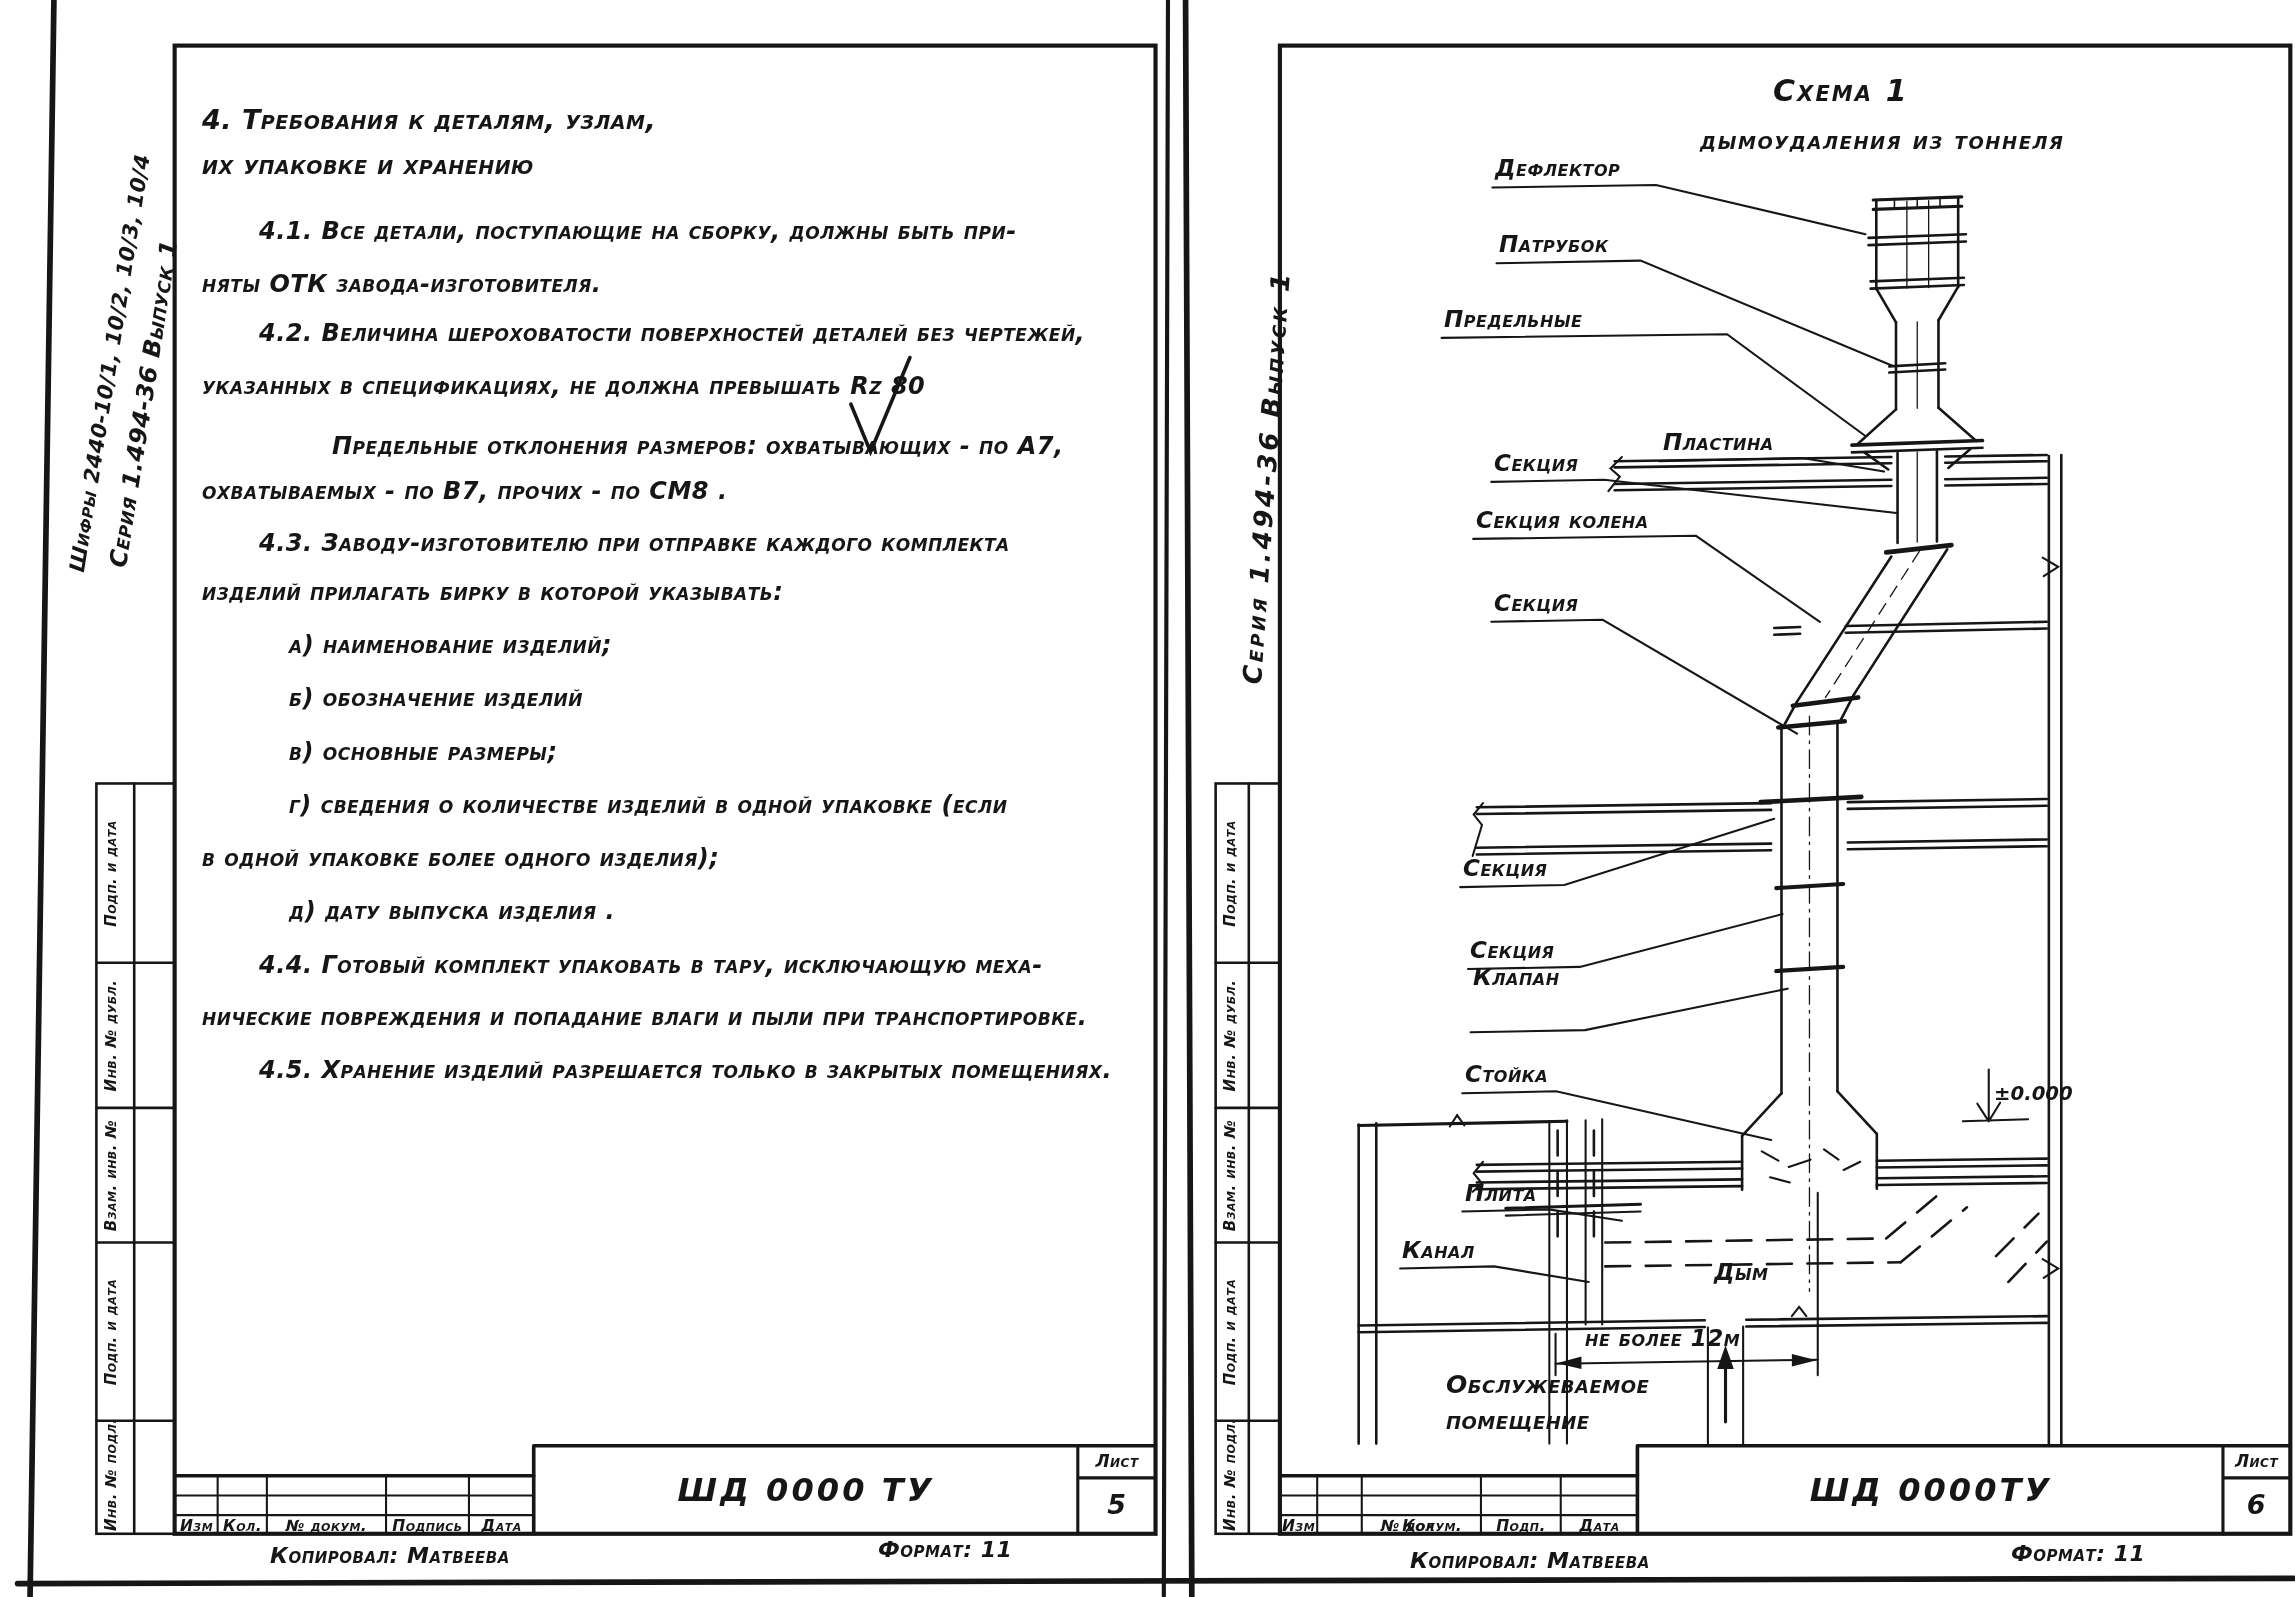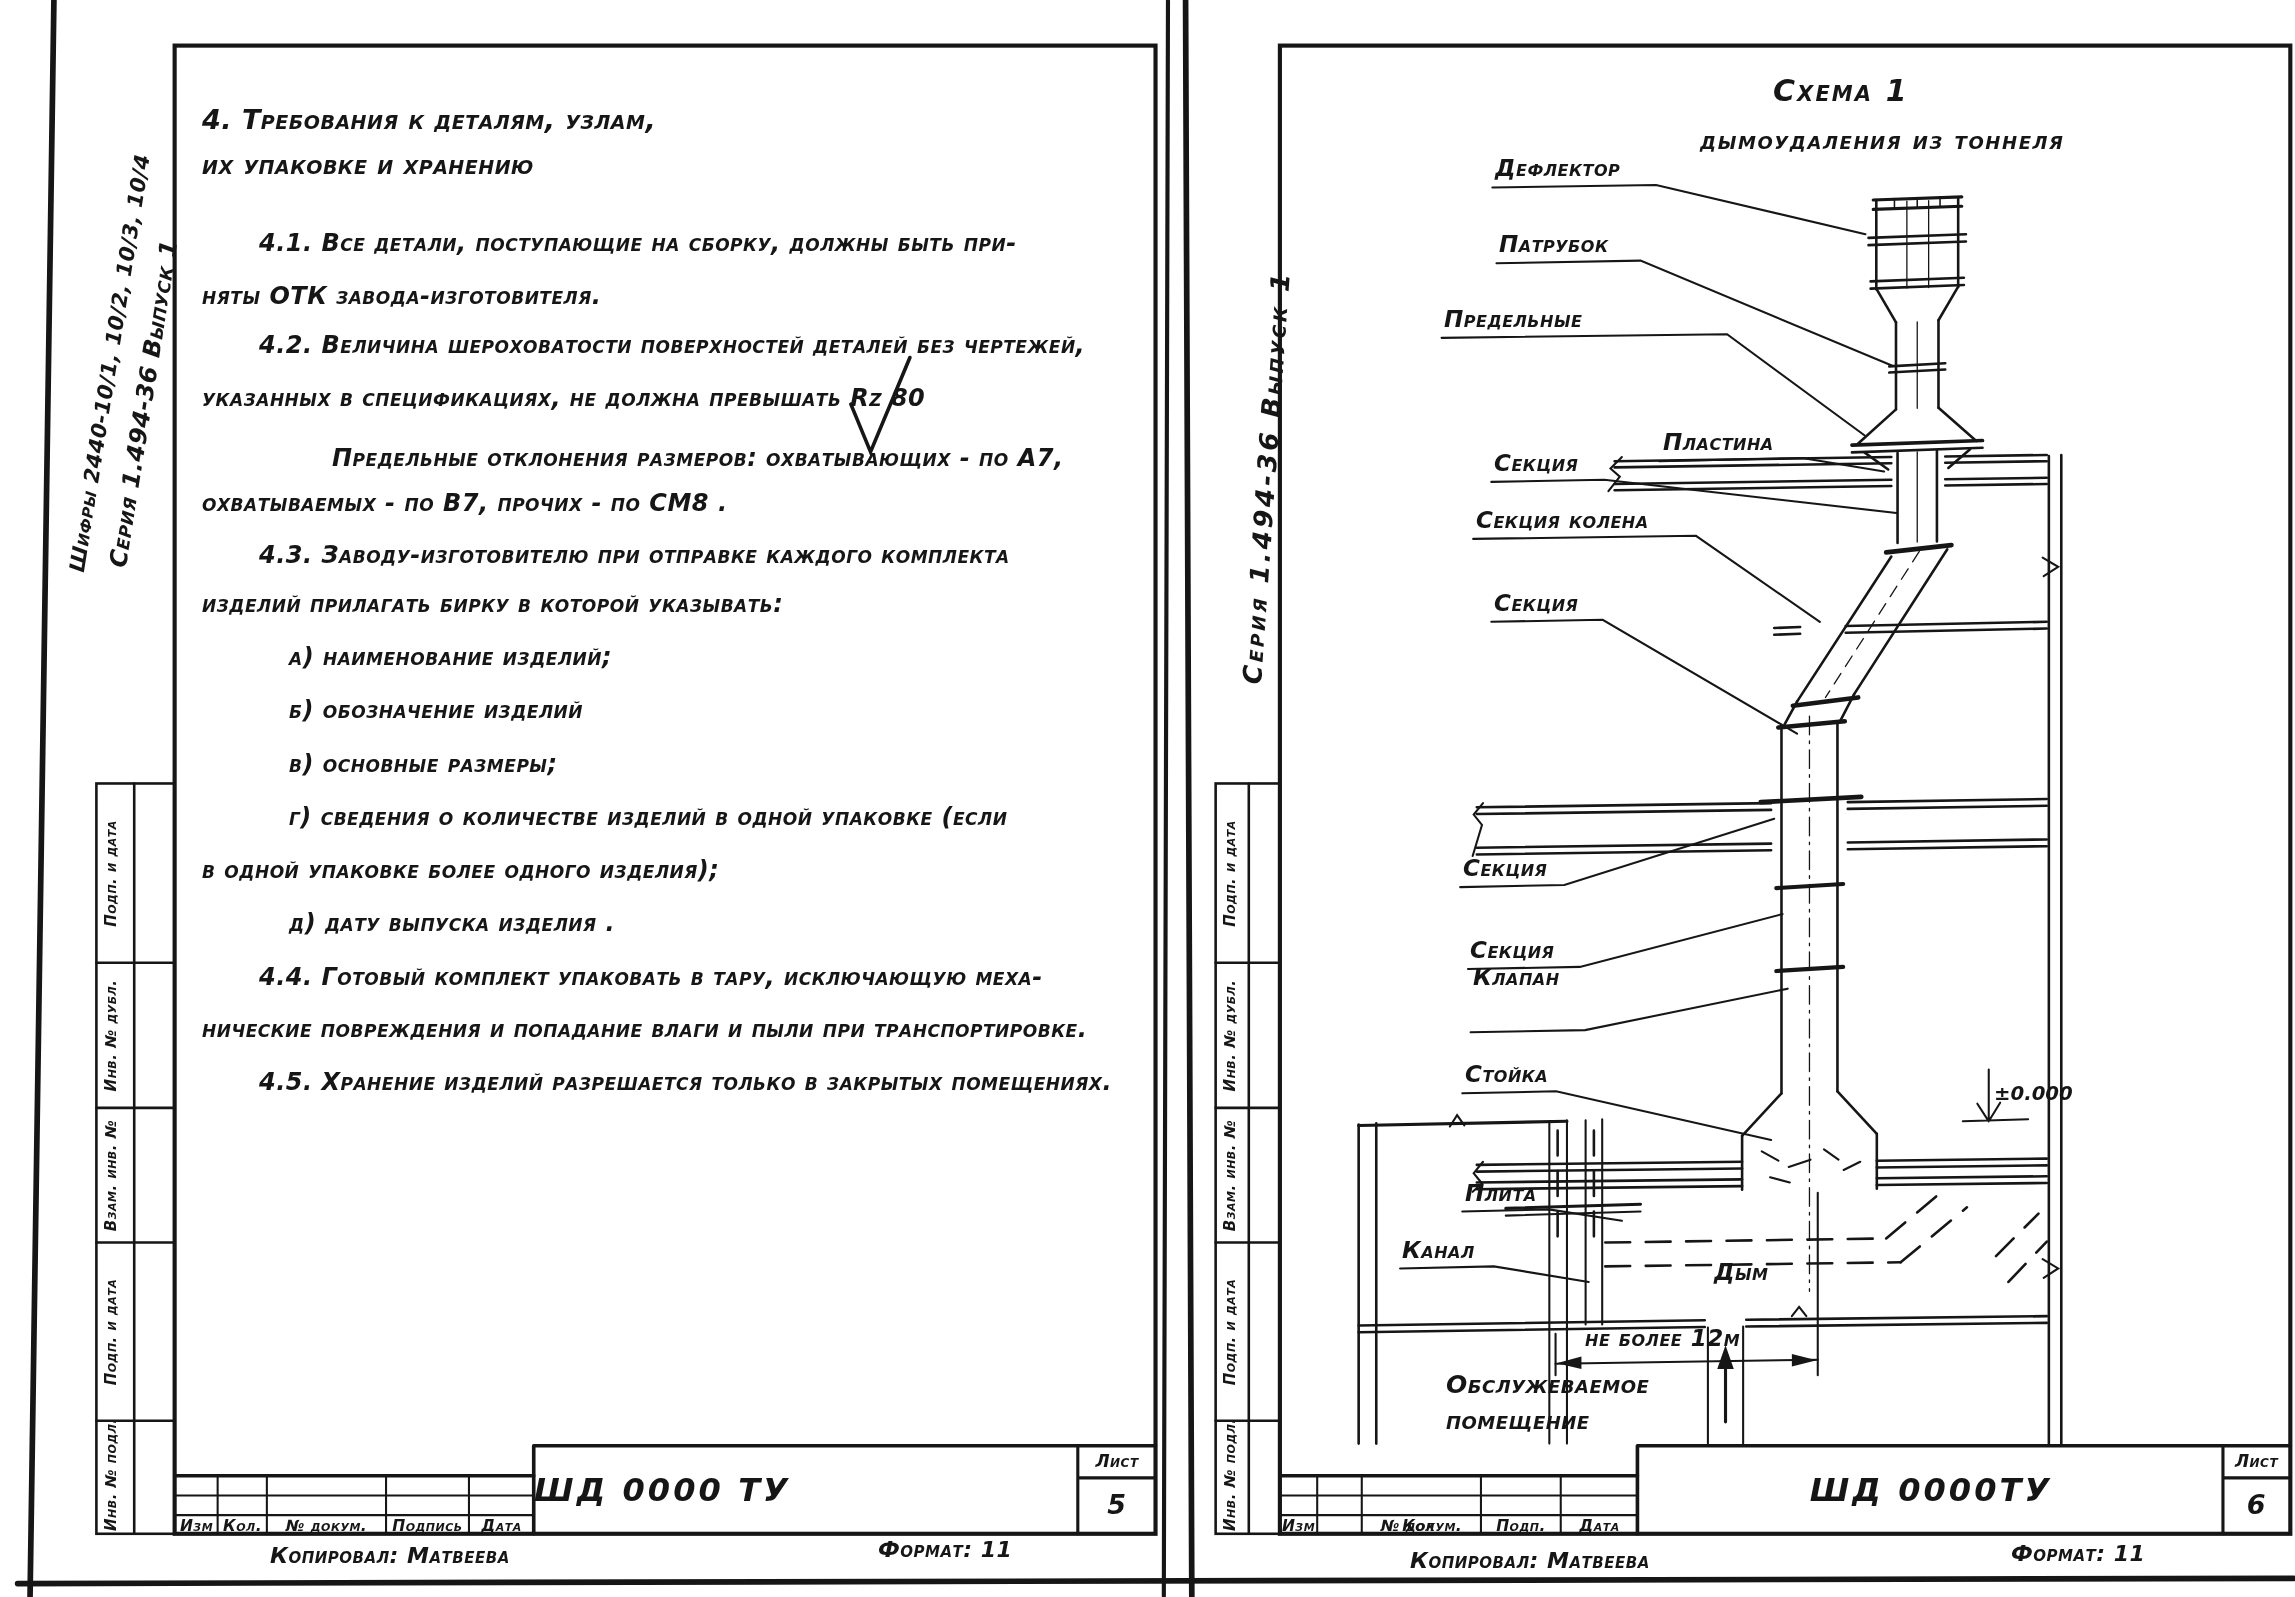--- a/index.html
+++ b/index.html
@@ -5,21 +5,21 @@
   html,body{margin:0;padding:0;}
   body{
     position:relative;width:2295px;height:1597px;background:#ffffff;
     font-family:"DejaVu Sans","Liberation Sans",sans-serif;color:#161616;overflow:hidden;
   }
   .abs{position:absolute;white-space:nowrap;}
   .hand{
     font-style:italic;font-weight:700;font-variant:small-caps;
     letter-spacing:0.5px;color:#161616;
   }
-  .bodyline{font-size:24px;line-height:27px;margin-top:12px;}
+  .bodyline{font-size:24px;line-height:27px;}
   .heading{font-size:27px;width:777px;}
   .dlabel{font-size:23px;}
   .small-stamp{font-size:15px;text-align:center;transform:rotate(-90deg);transform-origin:0 0;}
   .rot{transform-origin:0 0;}
   .tb-col{font-size:15.5px;text-align:center;}
   .doc-code{font-size:32px;letter-spacing:3.1px;}
   .sheet-num{font-size:27px;}
   .sheet-lbl{font-size:17px;}
   .foot{font-size:22px;}
   svg{position:absolute;left:0;top:0;}
@@ -200,21 +200,21 @@
   <div class="abs hand bodyline" style="left:289px;top:898px;">д)  дату выпуска  изделия .</div>
   <div class="abs hand bodyline" style="left:259px;top:952px;text-align:center;">4.4.  Готовый комплект упаковать в  тару, исключающую меха-</div>
   <div class="abs hand bodyline" style="left:202px;top:1004px;">нические повреждения и попадание  влаги и пыли при транспортировке.</div>
   <div class="abs hand bodyline" style="left:259px;top:1057px;">4.5.  Хранение изделий разрешается только в закрытых помещениях.</div>
 
   <div class="abs hand tb-col" style="left:175px;top:1517px;width:43px;">Изм</div>
   <div class="abs hand tb-col" style="left:218px;top:1517px;width:49px;">Кол.</div>
   <div class="abs hand tb-col" style="left:267px;top:1517px;width:119px;">№ докум.</div>
   <div class="abs hand tb-col" style="left:386px;top:1517px;width:83px;border-radius:9px;">Подпись</div>
   <div class="abs hand tb-col" style="left:469px;top:1517px;width:65px;">Дата</div>
-  <div class="abs hand doc-code" style="left:534px;top:1471px;width:544px;text-align:left;">ШД  0000 ТУ</div>
+  <div class="abs hand doc-code" style="left:534px;top:1471px;width:544px;text-align:center;">ШД  0000 ТУ</div>
   <div class="abs hand sheet-lbl" style="left:1078px;top:1451px;width:78px;text-align:center;">Лист</div>
   <div class="abs hand sheet-num" style="left:1078px;top:1489px;width:78px;text-align:center;">5</div>
   <div class="abs hand foot" style="left:270px;top:1543px;">Копировал:  Матвеева</div>
   <div class="abs hand foot" style="left:878px;top:1537px;">Формат: 11</div>
 </div>
 
 <div>
   <div class="abs hand rot" style="left:1237px;top:683px;font-size:26px;letter-spacing:3.1px;transform:rotate(-86deg);">Серия  1.494-36  Выпуск 1</div>
 
   <div class="abs hand small-stamp" style="left:1221px;top:960px;width:173px;">Подп. и дата</div>

